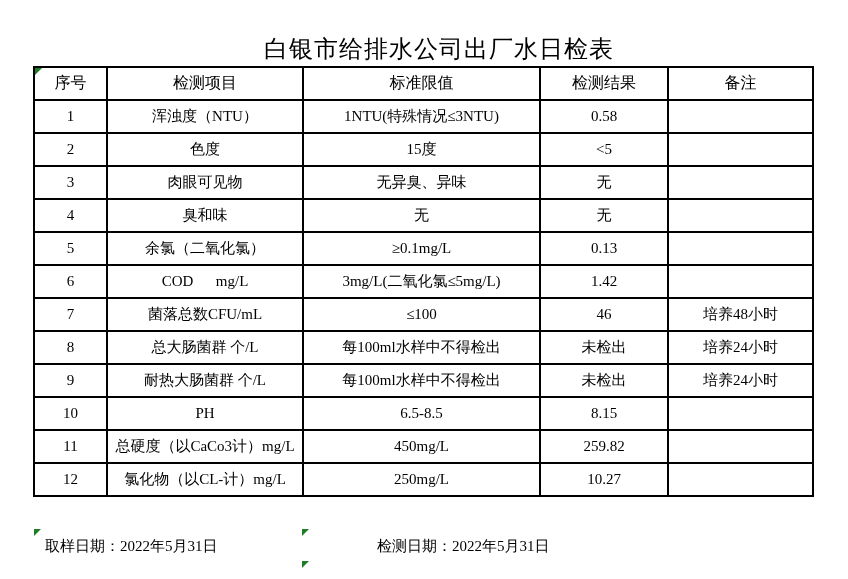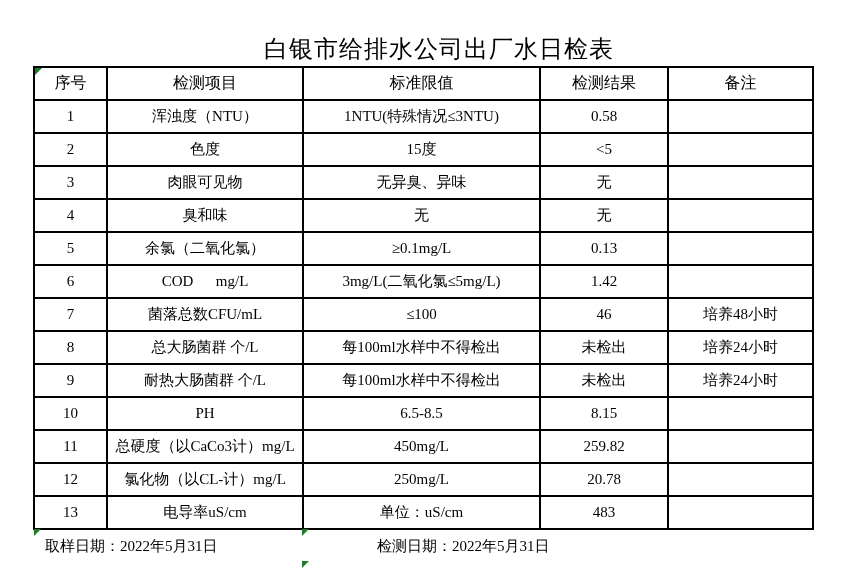--- a/index.html
+++ b/index.html
@@ -170,28 +170,21 @@
           <td class="col-no">11</td>
           <td class="col-item">总硬度（以CaCo3计）mg/L</td>
           <td class="col-standard">450mg/L</td>
           <td class="col-result">259.82</td>
           <td class="col-remark"></td>
         </tr>
         <tr>
           <td class="col-no">12</td>
           <td class="col-item">氯化物（以CL-计）mg/L</td>
           <td class="col-standard">250mg/L</td>
-          <td class="col-result">20.78</td>
-          <td class="col-remark"></td>
-        </tr>
-        <tr>
-          <td class="col-no">13</td>
-          <td class="col-item">电导率uS/cm</td>
-          <td class="col-standard">单位：uS/cm</td>
-          <td class="col-result">483</td>
+          <td class="col-result">10.27</td>
           <td class="col-remark"></td>
         </tr>
       </tbody>
   </table>
 
   <span class="flag flag-footer-1"></span>
   <span class="flag flag-footer-2"></span>
   <span class="flag flag-footer-3"></span>
 
   <span class="footer-text footer-sampling">取样日期：2022年5月31日</span>

